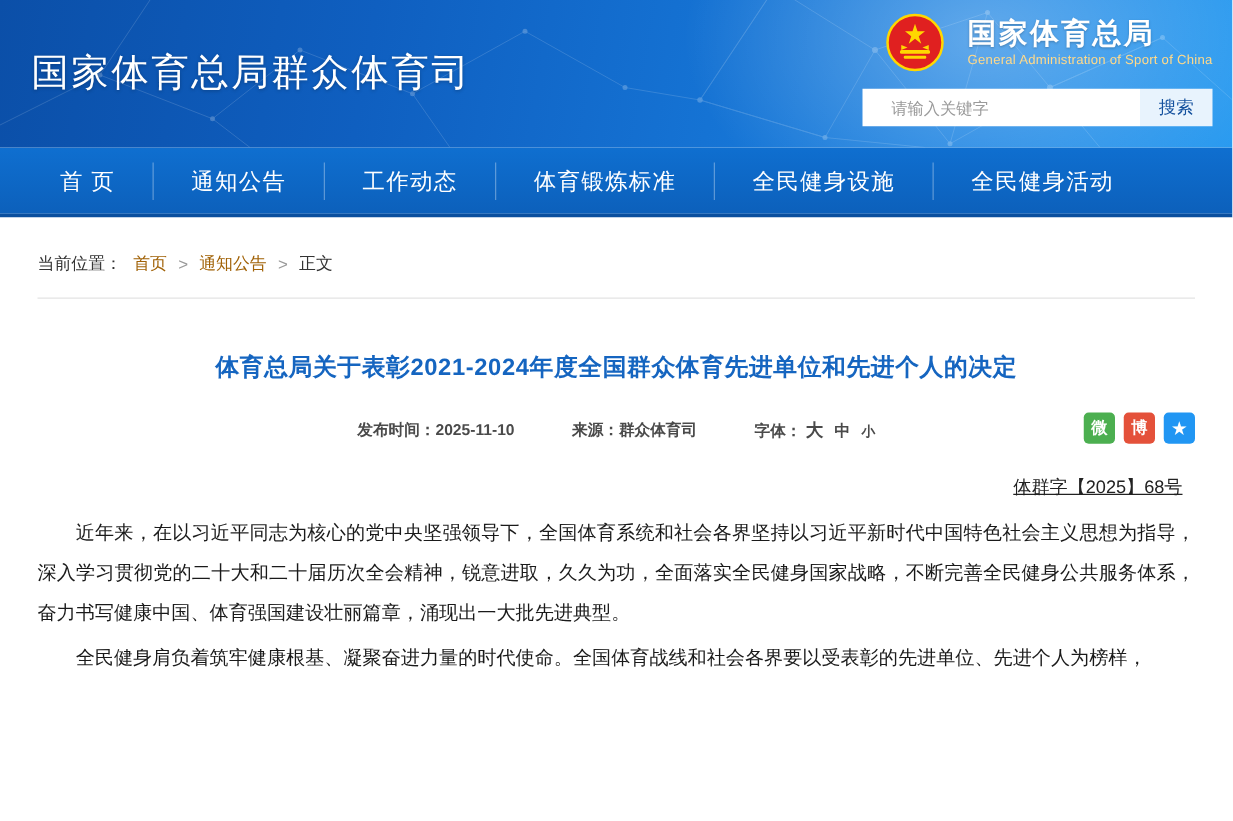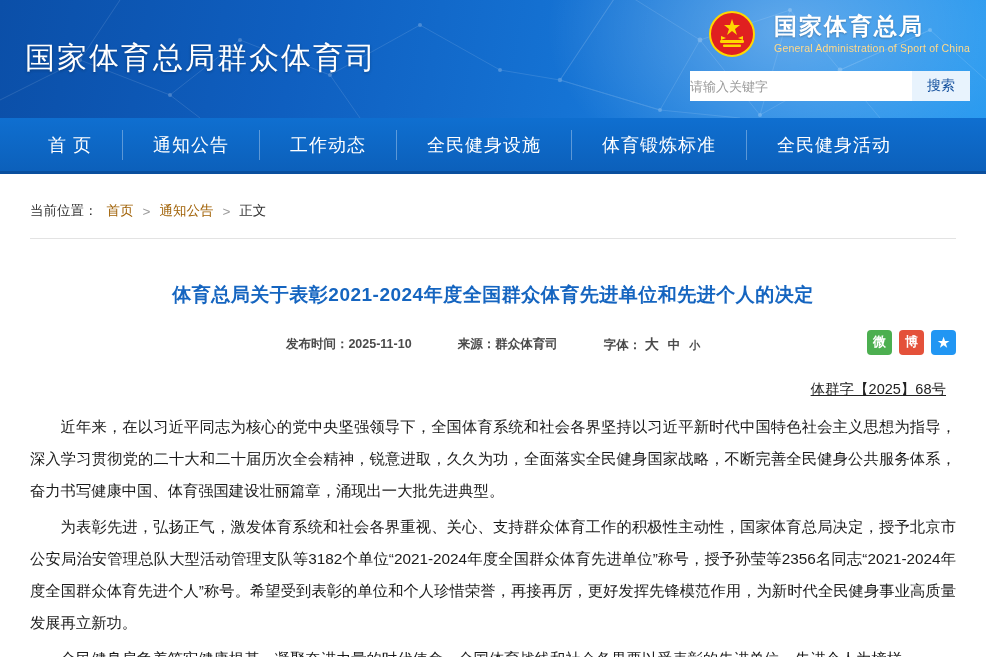--- a/index.html
+++ b/index.html
@@ -75,21 +75,21 @@
     position: absolute;
     right: 16px; top: 71px;
     display: flex;
     height: 30px;
   }
   .search-input {
     width: 222px;
     height: 30px;
     border: none;
     outline: none;
-    padding: 0 0;
+    padding: 0 23px;
     font-size: 13px;
     color: #333;
     background: #fff;
     font-family: "Liberation Sans", sans-serif;
   }
   .search-input::placeholder { color: #9b9b9b; }
   .search-btn {
     width: 58px; height: 30px;
     border: none;
     background: #e8f3fd;
@@ -271,22 +271,22 @@
   <div class="search-wrap">
     <input class="search-input" type="text" placeholder="请输入关键字" style="">
     <button class="search-btn">搜索</button>
   </div>
 </div>
 
 <div class="nav">
   <div class="nav-item">首 页</div>
   <div class="nav-item">通知公告</div>
   <div class="nav-item">工作动态</div>
+  <div class="nav-item">体育锻炼标准</div>
   <div class="nav-item">全民健身设施</div>
-  <div class="nav-item">体育锻炼标准</div>
   <div class="nav-item">全民健身活动</div>
 </div>
 
 <div class="content">
 
   <div class="breadcrumb">
     <span>当前位置：</span>
     <a>首页</a>
     <span class="sep">&gt;</span>
     <a>通知公告</a>
@@ -316,16 +316,15 @@
       <div class="s s-wechat">微</div>
       <div class="s s-weibo">博</div>
       <div class="s s-star">★</div>
     </div>
   </div>
 
   <div class="doc-number">体群字【2025】68号</div>
 
   <div class="doc-body">
     <p>近年来，在以习近平同志为核心的党中央坚强领导下，全国体育系统和社会各界坚持以习近平新时代中国特色社会主义思想为指导，深入学习贯彻党的二十大和二十届历次全会精神，锐意进取，久久为功，全面落实全民健身国家战略，不断完善全民健身公共服务体系，奋力书写健康中国、体育强国建设壮丽篇章，涌现出一大批先进典型。</p>
-    <p>为表彰先进，弘扬正气，激发体育系统和社会各界重视、关心、支持群众体育工作的积极性主动性，国家体育总局决定，授予北京市公安局治安管理总队大型活动管理支队等3182个单位“2021-2024年度全国群众体育先进单位”称号，授予孙莹等2356名同志“2021-2024年度全国群众体育先进个人”称号。希望受到表彰的单位和个人珍惜荣誉，再接再厉，更好发挥先锋模范作用，为新时代全民健身事业高质量发展再立新功。</p>
     <p>全民健身肩负着筑牢健康根基、凝聚奋进力量的时代使命。全国体育战线和社会各界要以受表彰的先进单位、先进个人为榜样，</p>
   </div>
 </div>
 
 </body></html>

